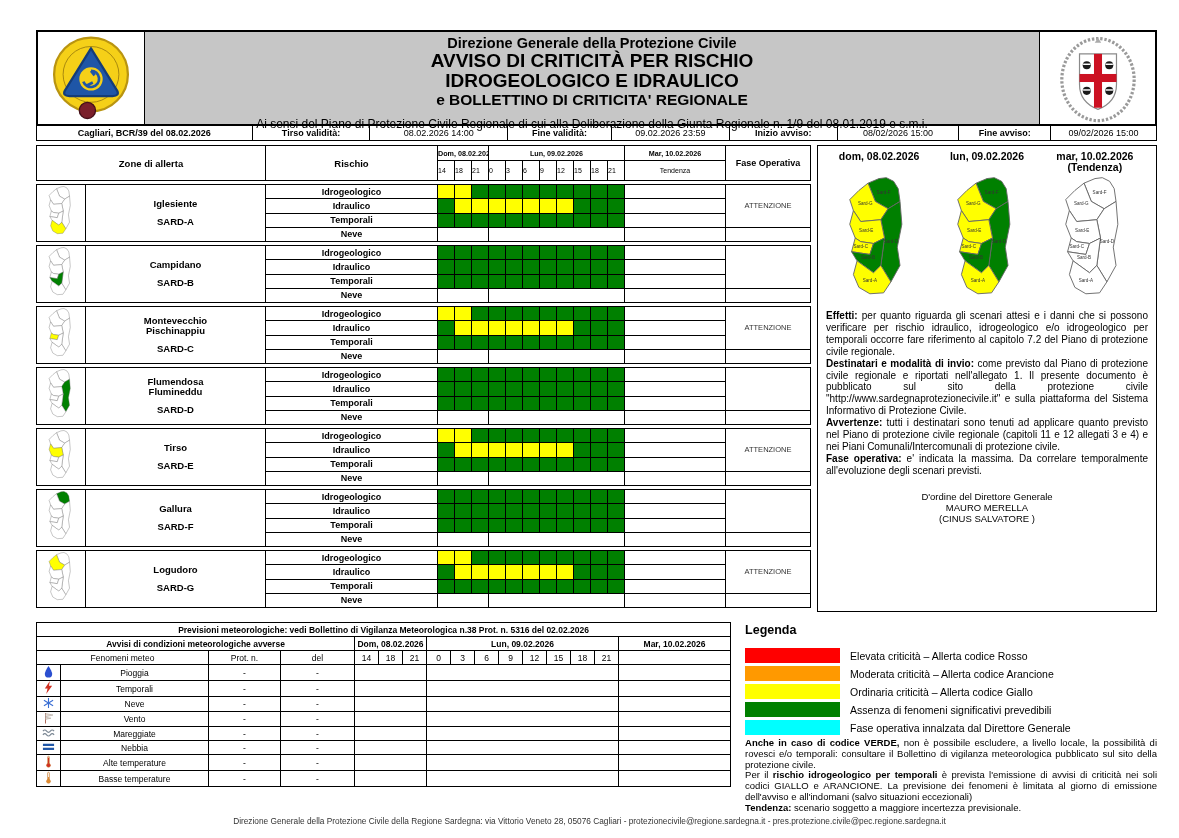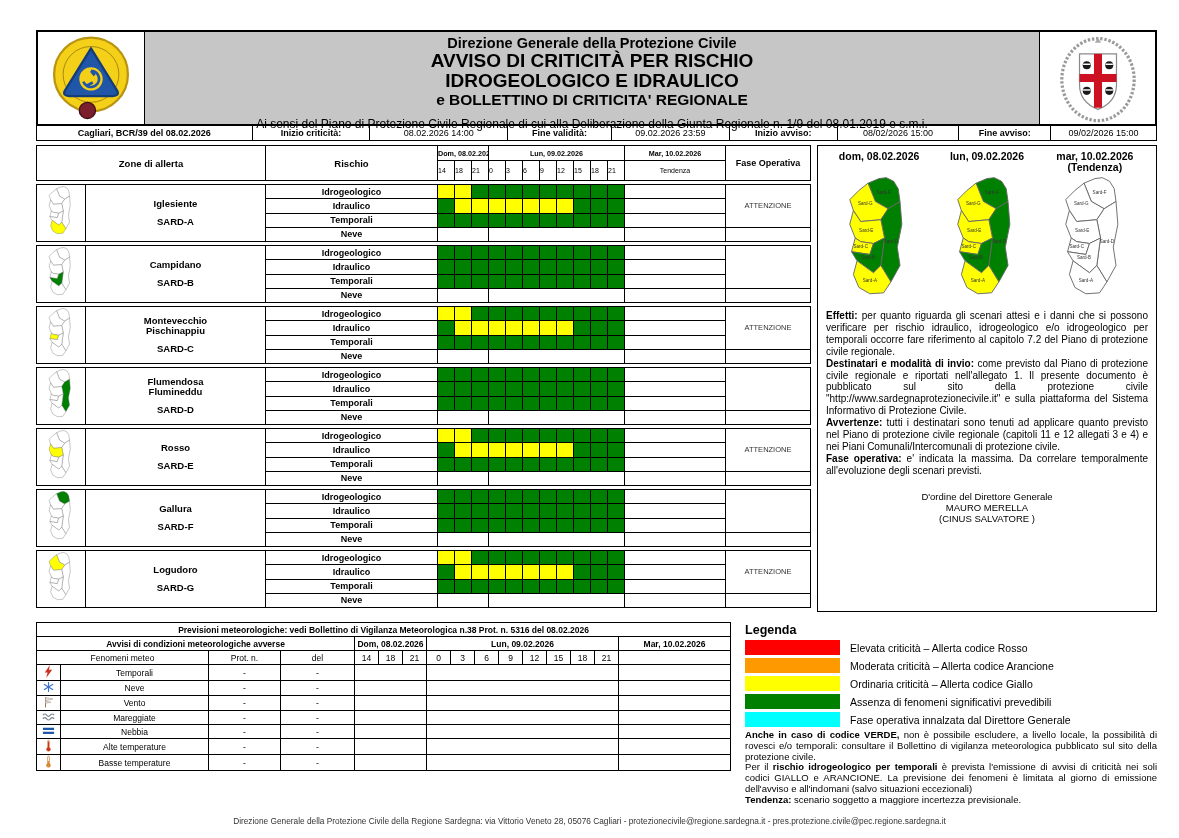--- a/index.html
+++ b/index.html
@@ -53,21 +53,21 @@
   
   .bottom { display:flex; margin-top:10px; gap:14px; }
   table.meteo { border-collapse:collapse; table-layout:fixed; width:694px; }
   table.meteo td { border:1px solid #000; padding:0; font-size:8.5px; text-align:center; height:14px; overflow:hidden; }
   td.mtitle { font-weight:bold; font-size:11px; text-align:left; padding:2px 4px; height:19px; }
   td.mh { font-weight:bold; font-size:8px; height:13px; white-space:nowrap; }
   td.mh2 { font-size:8px; height:13px; }
   td.mhr { border-left:none; border-right:none; font-size:7px; text-align:left; padding-left:1px; }
   td.mhr.gb { border-left:1px solid #000; }
   .legend { flex:1; padding-top:1px; }
-  .leg-title { font-weight:bold; font-size:12.5px; margin-bottom:3px; }
+  .leg-title { font-weight:bold; font-size:12.5px; margin-bottom:11px; }
   .leg-item { display:flex; align-items:center; margin-bottom:3px; }
   .swatch { width:95px; height:15px; margin-right:10px; flex:none; }
   .leg-label { font-size:10.5px; }
   .leg-notes { margin-top:3px; font-size:9.5px; line-height:10.8px; text-align:justify; }
   .footer { position:absolute; left:0; width:1179px; top:816px; text-align:center; font-size:8.3px; color:#333; }
 </style>
 </head>
 <body>
 
 <div class="doc">
@@ -109,21 +109,21 @@
             <rect x="59.5" y="38" width="9" height="1.8"></rect>
   <rect x="31.5" y="70" width="9" height="1.8"></rect>
             <rect x="59.5" y="70" width="9" height="1.8"></rect>
  </g>
 </svg>
       </div>
   </div>
 
   <div class="info" id="info-bar">
       <div class="cell b" style="width:215px">Cagliari, BCR/39 del 08.02.2026</div>
-      <div class="cell b" style="width:118px">Inizio criticità:</div>
+      <div class="cell b" style="width:118px">Tirso validità:</div>
       <div class="cell " style="width:138px">08.02.2026 14:00</div>
       <div class="cell b" style="width:104px">Fine validità:</div>
       <div class="cell " style="width:118px">09.02.2026 23:59</div>
       <div class="cell b" style="width:108px">Inizio avviso:</div>
       <div class="cell " style="width:122px">08/02/2026 15:00</div>
       <div class="cell b" style="width:92px">Fine avviso:</div>
       <div class="cell " style="width:106px">09/02/2026 15:00</div>
     </div>
 
   <div class="main">
@@ -548,21 +548,21 @@
               <td rowspan="4" class="mapc"><svg width="40" height="52" viewBox="0 0 100 140">
                   <polygon points="38,10 50,5 58,4 66,8 71,16 73,30 60,38 46,30" fill="#ffffff" stroke="#666" stroke-width="1"></polygon>
                   <polygon points="18,28 28,18 38,10 46,30 60,38 52,50 30,52 22,40" fill="#ffffff" stroke="#666" stroke-width="1"></polygon>
                   <polygon points="60,38 73,30 75,55 70,80 73,100 63,118 52,100 56,70 52,50" fill="#ffffff" stroke="#666" stroke-width="1"></polygon>
                   <polygon points="18,55 22,40 30,52 52,50 56,70 44,76 30,74 24,70" fill="#ffff00" stroke="#666" stroke-width="1"></polygon>
                   <polygon points="24,70 30,74 44,76 40,88 20,85" fill="#ffffff" stroke="#666" stroke-width="1"></polygon>
                   <polygon points="20,85 40,88 44,76 56,70 52,100 44,108 26,95" fill="#ffffff" stroke="#666" stroke-width="1"></polygon>
                   <polygon points="26,95 44,108 52,100 63,118 55,130 40,131 28,124 22,110" fill="#ffffff" stroke="#666" stroke-width="1"></polygon>
                 </svg></td>
               <td rowspan="4" class="namec">
-                <div class="zn">Rosso</div>
+                <div class="zn">Tirso</div>
                 <div>SARD-E</div>
               </td>
               <td class="rl">Idrogeologico</td>
               <td style="background:#ffff00"></td>
               <td style="background:#ffff00"></td>
               <td style="background:#008000"></td>
               <td style="background:#008000"></td>
               <td style="background:#008000"></td>
               <td style="background:#008000"></td>
               <td style="background:#008000"></td>
@@ -865,21 +865,21 @@
             <col style="width:24px">
             <col style="width:24px">
             <col style="width:24px">
             <col style="width:24px">
             <col style="width:24px">
             <col style="width:24px">
             <col style="width:112px">
           </colgroup>
 <tbody>
             <tr>
-              <td colspan="16" class="mtitle">Previsioni meteorologiche: vedi Bollettino di Vigilanza Meteorologica n.38 Prot. n. 5316 del 08.02.2026</td>
+              <td colspan="16" class="mtitle">Previsioni meteorologiche: vedi Bollettino di Vigilanza Meteorologica n.38 Prot. n. 5316 del 02.02.2026</td>
             </tr>
 <tr>
               <td colspan="4" class="mh">Avvisi di condizioni meteorologiche avverse</td>
 <td colspan="3" class="mh">Dom, 08.02.2026</td>
 <td colspan="8" class="mh">Lun, 09.02.2026</td>
 <td class="mh">Mar, 10.02.2026</td>
             </tr>
 <tr>
               <td colspan="2" class="mh2">Fenomeni meteo</td>
 <td class="mh2">Prot. n.</td>
@@ -889,20 +889,31 @@
               <td class="mhr">21</td>
               <td class="mhr gb">0</td>
               <td class="mhr">3</td>
               <td class="mhr">6</td>
               <td class="mhr">9</td>
               <td class="mhr">12</td>
               <td class="mhr">15</td>
               <td class="mhr">18</td>
               <td class="mhr">21</td>
               <td></td>
+            </tr>
+            <tr>
+<td><svg width="11" height="13" viewBox="0 0 12 14">
+                  <path d="M6 1C6 1 2 7 2 9.6a4 4 0 0 0 8 0C10 7 6 1 6 1Z" fill="#2b4fd0"></path>
+                </svg></td>
+<td>Pioggia</td>
+<td>-</td>
+<td>-</td>
+<td colspan="3"></td>
+<td colspan="8"></td>
+<td></td>
             </tr>
             <tr>
 <td><svg width="11" height="13" viewBox="0 0 12 14">
                   <path d="M7.5 0 2 8h3L3.5 14 10 5H6.5Z" fill="#d03022"></path>
                 </svg></td>
 <td>Temporali</td>
 <td>-</td>
 <td>-</td>
 <td colspan="3"></td>
 <td colspan="8"></td>

